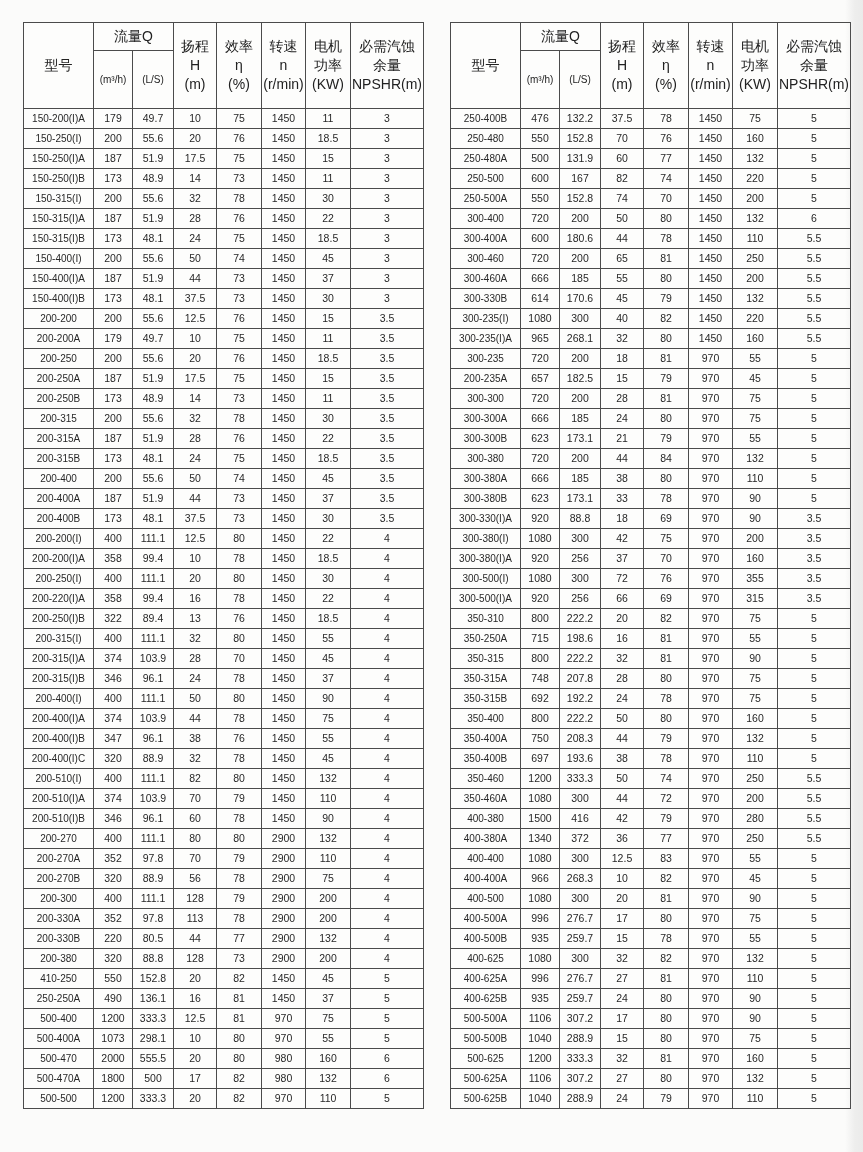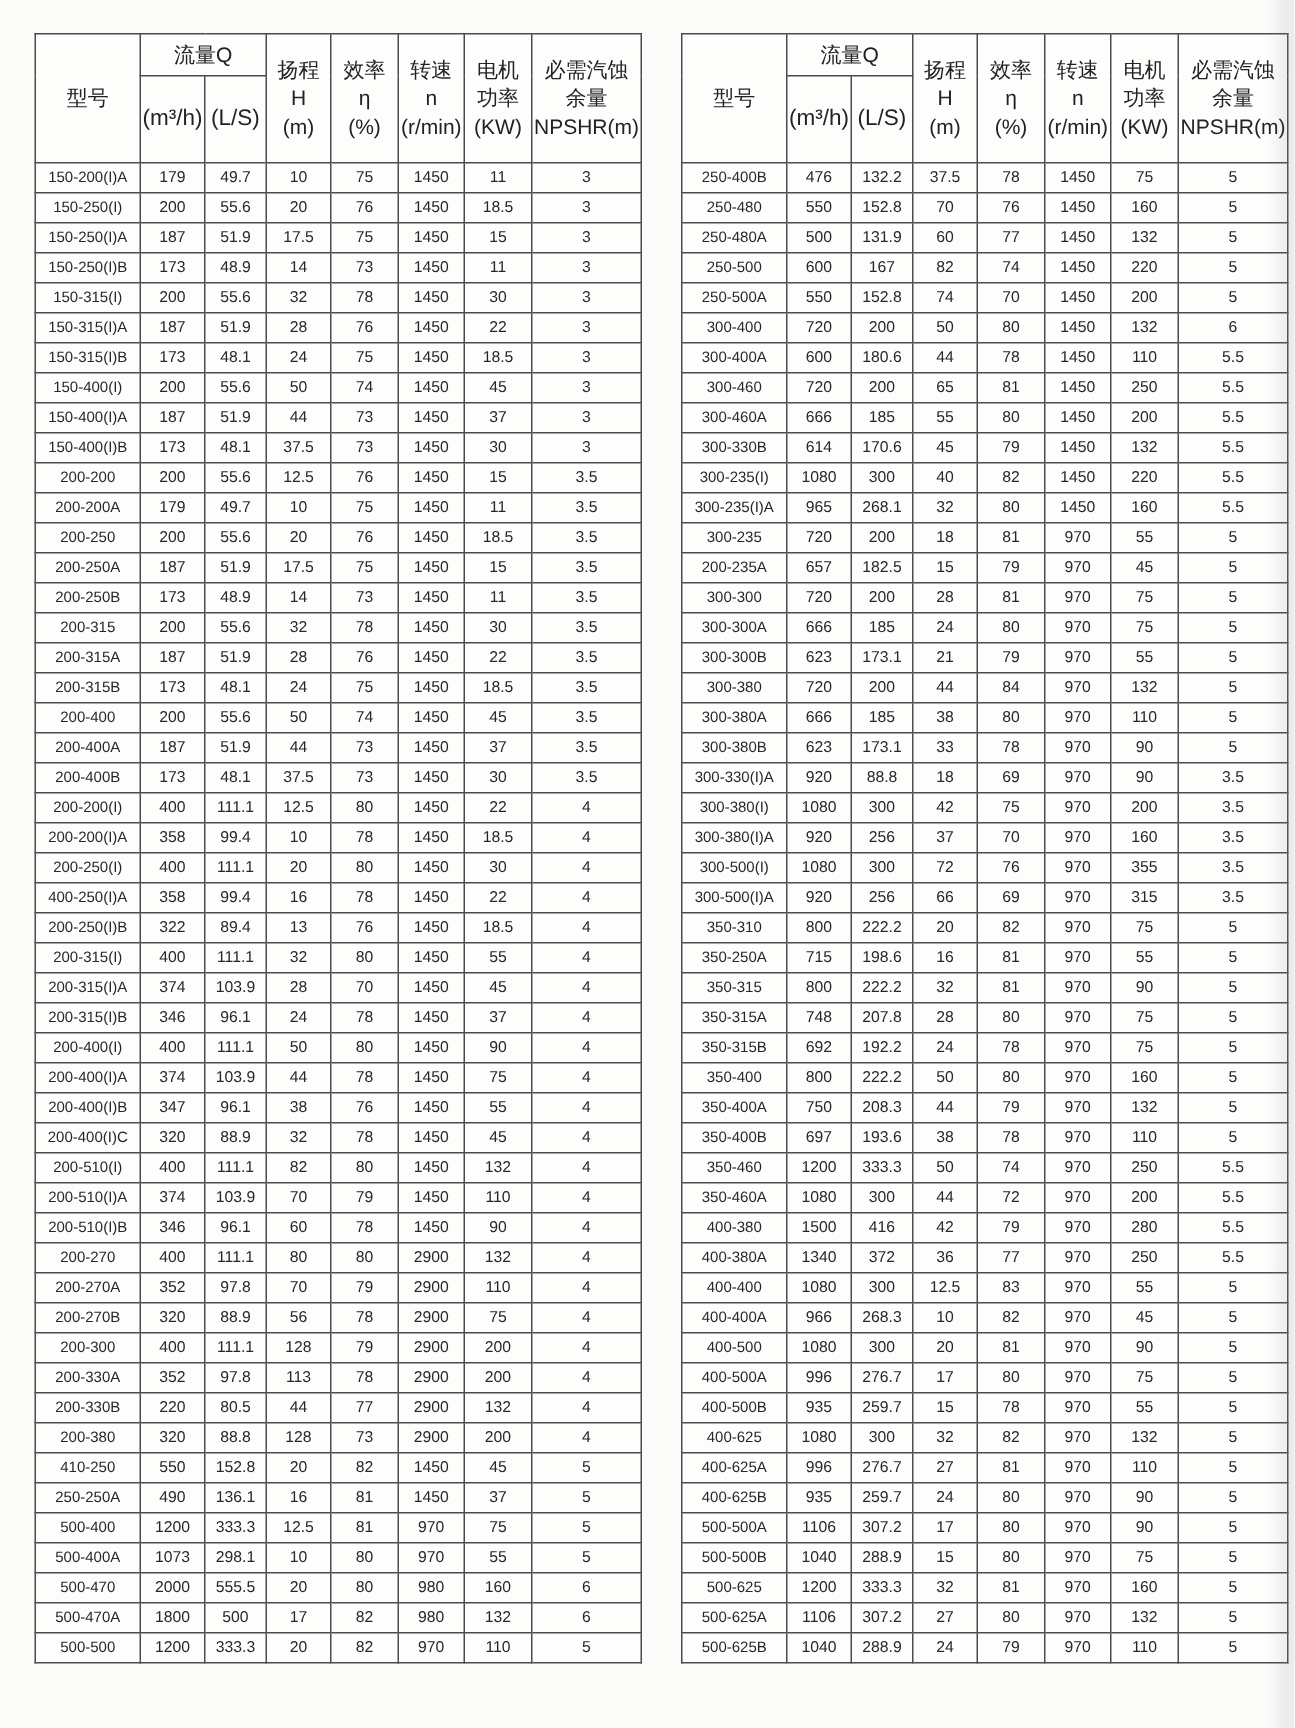--- a/index.html
+++ b/index.html
@@ -33,21 +33,21 @@
     padding:0 1px;
     overflow:hidden;
   }
   table.spec th{
     font-weight:normal;
     font-size:14px;
     line-height:1.35;
     white-space:pre-line;
     color:#222;
   }
-  table.spec th.sub{font-size:15px;}
+  table.spec th.sub{font-size:10px;}
   table.spec td{
     height:19px;
     font-size:10.5px;
     line-height:1;
     color:#272727;
     white-space:nowrap;
   }
   table.spec td.model{font-size:10px;letter-spacing:0;}
   tr.hrow1 th{height:27px;}
   tr.hrow2 th{height:57px;}
@@ -336,21 +336,21 @@
           <td class="model">200-250(I)</td>
           <td>400</td>
           <td>111.1</td>
           <td>20</td>
           <td>80</td>
           <td>1450</td>
           <td>30</td>
           <td>4</td>
         </tr>
         <tr>
-          <td class="model">400-250(I)A</td>
+          <td class="model">200-220(I)A</td>
           <td>358</td>
           <td>99.4</td>
           <td>16</td>
           <td>78</td>
           <td>1450</td>
           <td>22</td>
           <td>4</td>
         </tr>
         <tr>
           <td class="model">200-250(I)B</td>

